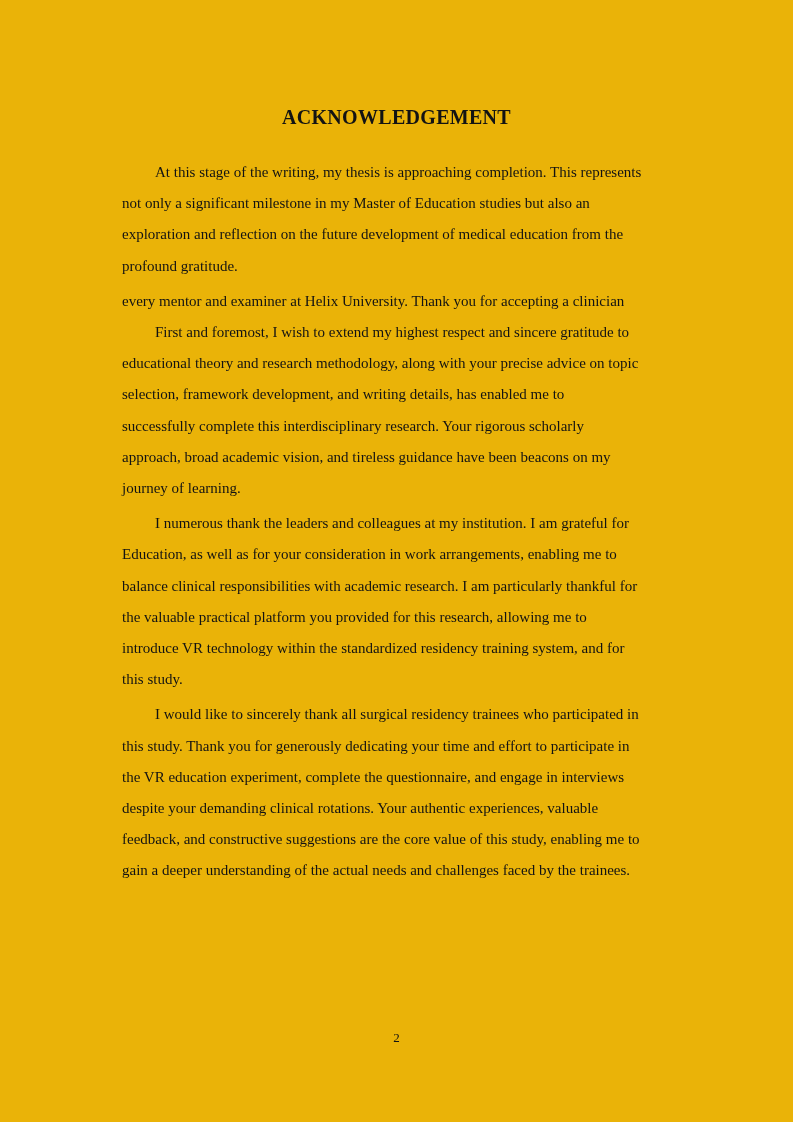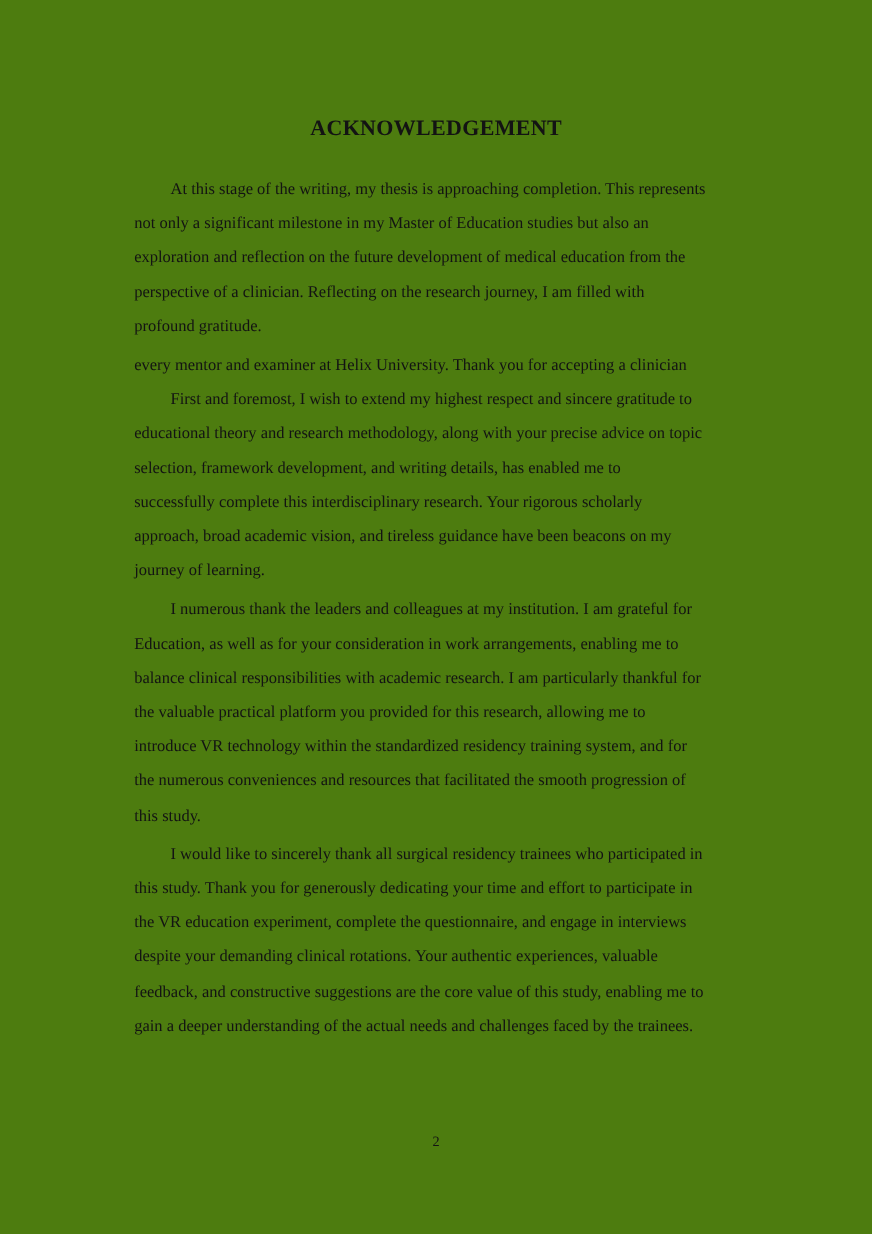--- a/index.html
+++ b/index.html
@@ -4,21 +4,21 @@
 <style>
   html, body {
     margin: 0;
     padding: 0;
     background: #ffffff;
   }
   .page {
     position: relative;
     width: 793px;
     height: 1122px;
-    background: #4d7c0f;
+    background: #eab308;
     overflow: hidden;
     font-family: "Liberation Serif", "DejaVu Serif", serif;
     color: #131313;
   }
   .doc-title {
     margin: 0;
     padding-top: 103px;
     text-align: center;
     font-size: 20px;
     line-height: 28px;
@@ -57,41 +57,39 @@
 <div class="page">
 
   <h1 class="doc-title">ACKNOWLEDGEMENT</h1>
 
   <div class="body-text">
 
     <div class="para">
       <div class="line indent">At this stage of the writing, my thesis is approaching completion. This represents</div>
       <div class="line">not only a significant milestone in my Master of Education studies but also an</div>
       <div class="line">exploration and reflection on the future development of medical education from the</div>
-      <div class="line">perspective of a clinician. Reflecting on the research journey, I am filled with</div>
       <div class="line">profound gratitude.</div>
     </div>
 
     <div class="para">
       <div class="line">every mentor and examiner at Helix University. Thank you for accepting a clinician</div>
       <div class="line indent">First and foremost, I wish to extend my highest respect and sincere gratitude to</div>
       <div class="line">educational theory and research methodology, along with your precise advice on topic</div>
       <div class="line">selection, framework development, and writing details, has enabled me to</div>
       <div class="line">successfully complete this interdisciplinary research. Your rigorous scholarly</div>
       <div class="line">approach, broad academic vision, and tireless guidance have been beacons on my</div>
       <div class="line">journey of learning.</div>
     </div>
 
     <div class="para">
       <div class="line indent">I numerous thank the leaders and colleagues at my institution. I am grateful for</div>
       <div class="line">Education, as well as for your consideration in work arrangements, enabling me to</div>
       <div class="line">balance clinical responsibilities with academic research. I am particularly thankful for</div>
       <div class="line">the valuable practical platform you provided for this research, allowing me to</div>
       <div class="line">introduce VR technology within the standardized residency training system, and for</div>
-      <div class="line">the numerous conveniences and resources that facilitated the smooth progression of</div>
       <div class="line">this study.</div>
     </div>
 
     <div class="para">
       <div class="line indent">I would like to sincerely thank all surgical residency trainees who participated in</div>
       <div class="line">this study. Thank you for generously dedicating your time and effort to participate in</div>
       <div class="line">the VR education experiment, complete the questionnaire, and engage in interviews</div>
       <div class="line">despite your demanding clinical rotations. Your authentic experiences, valuable</div>
       <div class="line">feedback, and constructive suggestions are the core value of this study, enabling me to</div>
       <div class="line">gain a deeper understanding of the actual needs and challenges faced by the trainees.</div>

